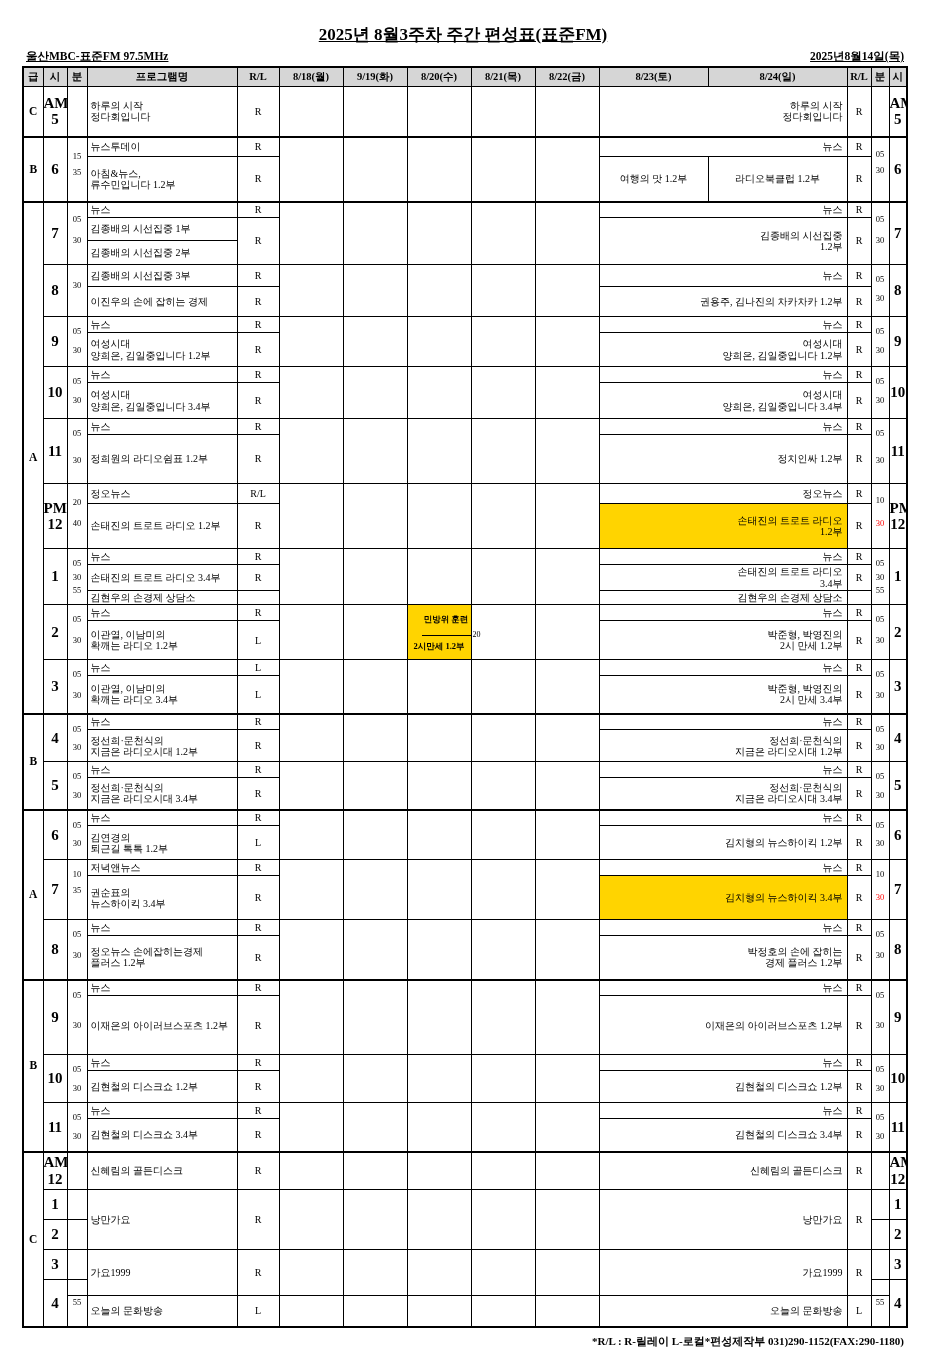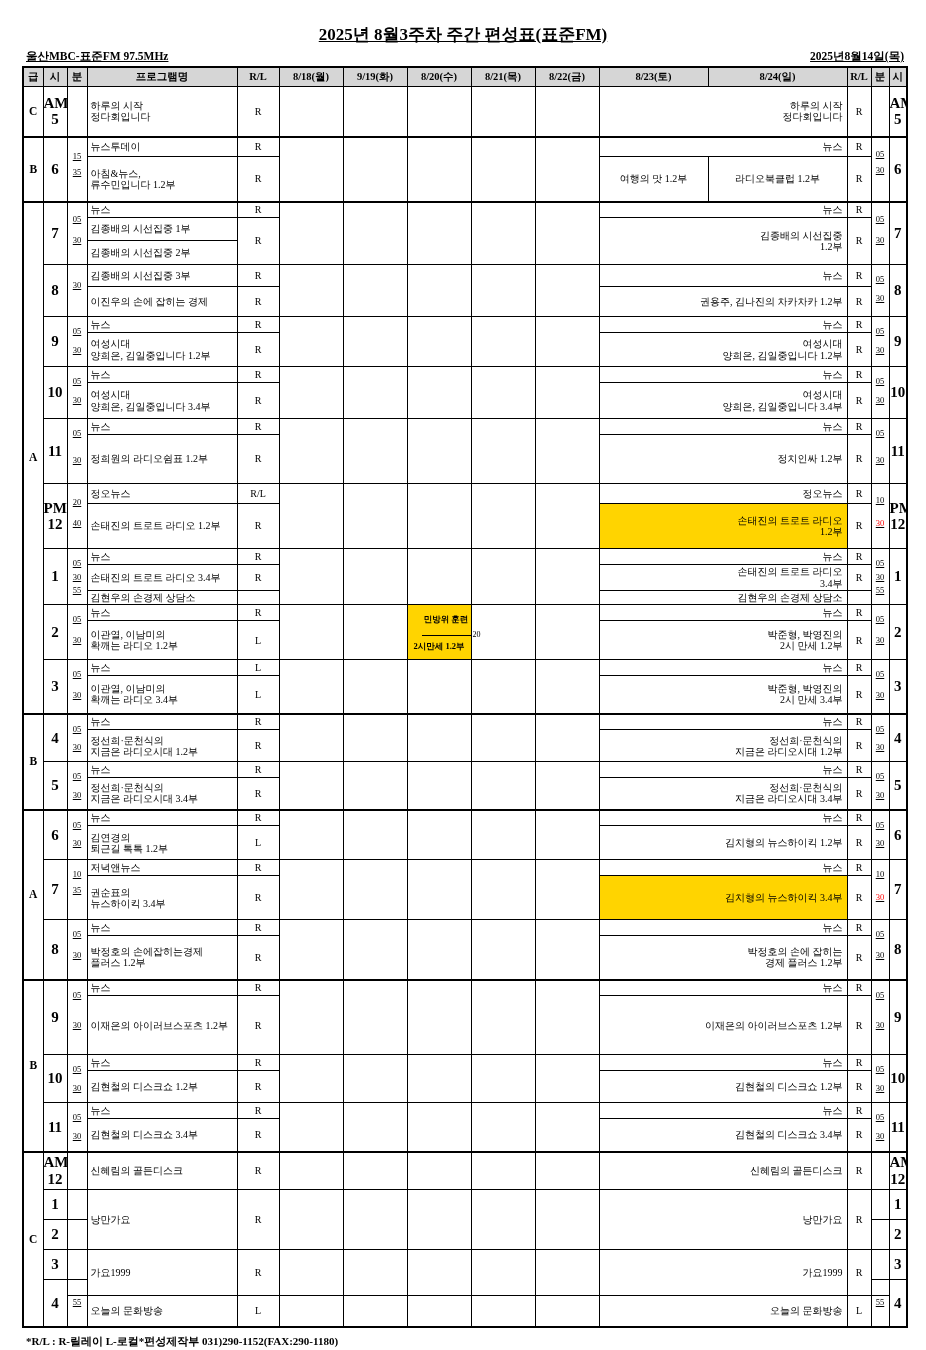--- a/index.html
+++ b/index.html
@@ -13,34 +13,34 @@
   table{border-collapse:collapse;table-layout:fixed;margin-left:22px;width:884px;
     border:2px solid #000;}
   td{border:1px solid #000;padding:0;font-size:10px;line-height:1.12;overflow:hidden;}
   thead td{background:#d6d6d6;font-weight:bold;text-align:center;font-size:10.5px;height:18px;}
   .prog{text-align:left;padding:1px 1px 1px 3px;white-space:pre-line;}
   .wk{text-align:right;padding:1px 4px 1px 1px;white-space:pre-line;}
   .cen{text-align:center;white-space:pre-line;margin-top:22px;}
   .rl{text-align:center;font-size:10px;}
   .hr{text-align:center;font-weight:bold;font-size:15px;white-space:pre-line;line-height:1.1;}
   .grp{text-align:center;font-weight:bold;font-size:11.5px;}
-  .minc{vertical-align:top;text-decoration:underline;}
+  .minc{vertical-align:top;}
   .mv{display:flex;flex-direction:column;align-items:center;font-size:8.5px;
     padding-top:10px;gap:10px;line-height:1;}
   .red{color:#f00;}
   .yellow{background:#ffd400;}
   tr.gb td{border-top:2px solid #000;}
   .cwrap{display:flex;flex-direction:column;height:53px;font-size:8.5px;font-weight:bold;
     text-align:center;}
   .cwrap .c1{flex:1.25;display:flex;align-items:center;justify-content:center;
     border-bottom:1px solid #000;margin-left:14px;}
   .cwrap .c2{flex:1;display:flex;align-items:center;justify-content:center;}
   .rel{position:relative;}
   .mark{position:absolute;top:26px;left:1px;font-size:8px;}
-  .footer{display:flex;justify-content:flex-start;font-weight:bold;font-size:11px;
+  .footer{display:flex;justify-content:flex-end;font-weight:bold;font-size:11px;
     margin:6px 22px 0 26px;}
 </style>
 </head>
 <body>
 
 <div class="title"><span>2025년 8월3주차 주간 편성표(표준FM)</span></div>
 <div class="subrow">
   <span>울산MBC-표준FM 97.5MHz</span>
   <span>2025년8월14일(목)</span>
 </div>
@@ -614,21 +614,21 @@
   <td class="rl">R</td>
   <td class="minc" rowspan="2">
           <div class="mv" style="gap:12px">
             <span>05</span>
             <span>30</span>
           </div>
         </td>
   <td class="hr" rowspan="2">8</td>
 </tr>
 <tr style="height:44px">
-  <td class="prog">박정호의 손에잡히는경제
+  <td class="prog">정오뉴스 손에잡히는경제
 플러스 1.2부</td>
   <td class="rl">R</td>
   <td class="wk" colspan="2">박정호의 손에 잡히는
 경제 플러스 1.2부</td>
   <td class="rl">R</td>
 </tr>
 
 <tr class="gb" style="height:16px">
   <td class="grp" rowspan="6">B</td>
   <td class="hr" rowspan="2">9</td>

